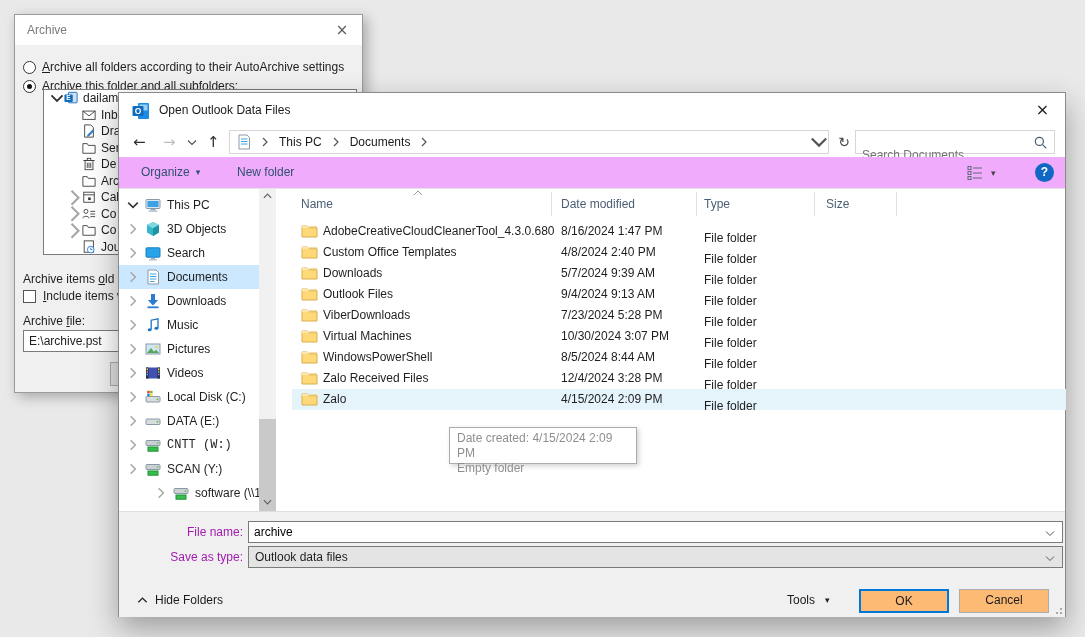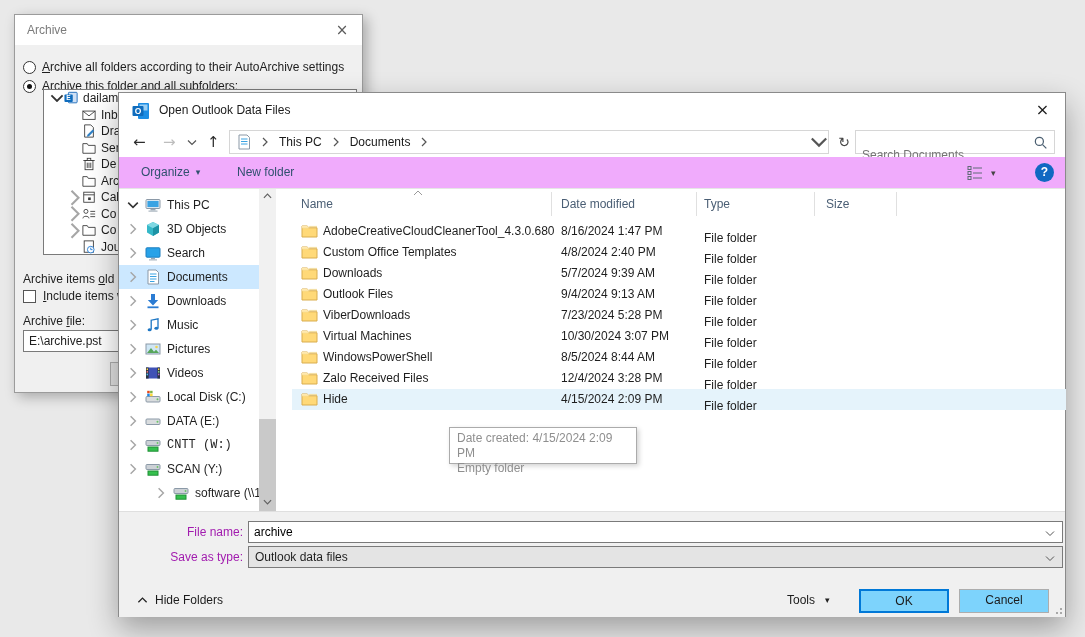--- a/index.html
+++ b/index.html
@@ -78,21 +78,21 @@
   .tooltip { position:absolute; left:330px; top:334px; width:188px; height:37px; background:#fff; border:1px solid #ababab; box-shadow:2px 2px 5px rgba(0,0,0,.18); color:#8f8f8f; padding:3px 7px; line-height:15px; z-index:5; }
 
   .od-footer { position:absolute; left:0; top:418px; right:0; height:106px; background:#f0f0f0; border-top:1px solid #dfdfdf; }
   .ft-label { position:absolute; width:120px; text-align:right; color:#a21caf; }
   .fn-input { position:absolute; left:129px; top:9px; width:815px; height:22px; background:#fff; border:1px solid #7a7a7a; }
   .fn-input input { position:absolute; left:5px; top:1px; width:780px; height:18px; border:none; outline:none; font:inherit; background:transparent; }
   .combo { position:absolute; left:129px; top:34px; width:815px; height:22px; background:#e4e4e4; border:1px solid #7a7a7a; line-height:20px; padding-left:6px; }
   .combo-caret { position:absolute; right:7px; top:8px; width:10px; height:7px; }
   .hide-folders { position:absolute; left:18px; top:81px; display:flex; align-items:center; gap:7px; color:#1b1b1b; }
   .tools { position:absolute; left:668px; top:81px; display:flex; align-items:center; gap:10px; color:#1b1b1b; }
-  .btn { position:absolute; top:77px; width:90px; height:24px; background:#7dd3fc; border:1px solid #adadad; text-align:center; line-height:21px; color:#1b1b1b; }
+  .btn { position:absolute; top:77px; width:90px; height:24px; background:#fdba74; border:1px solid #adadad; text-align:center; line-height:21px; color:#1b1b1b; }
   .btn.ok { left:740px; border:2px solid #0078d7; }
   .btn.cancel { left:840px; }
   .grip { position:absolute; right:2px; bottom:2px; width:10px; height:10px; }
 </style>
 </head>
 <body>
 
 <div class="ad">
   <div class="ad-title">
     <span class="ad-title-text">Archive</span>
@@ -665,21 +665,21 @@
             <span class="f-type">File folder</span>
           </div>
           <div class="frow hov" style="top: 200px;">
             <span class="ic f-ic">
               <svg viewBox="0 0 17 16">
                 <path d="M1 3h5.4l1.2 1.8H16v9.2H1z" fill="#ffd978" stroke="#d9ad4e"></path>
                 <path d="M1 4.8h6.6l1-1.4H16" fill="none" stroke="#f2dc9c"></path>
                 <path d="M1 3h5.4l1.2 1.8H1z" fill="#ffe9ae"></path>
               </svg>
             </span>
-            <span class="f-name">Hide</span>
+            <span class="f-name">Zalo</span>
             <span class="f-date">4/15/2024 2:09 PM</span>
             <span class="f-type">File folder</span>
           </div>
         </div>
     </div>
   </div>
 
   <div class="tooltip">
     <div>Date created: 4/15/2024 2:09 PM</div>
     <div>Empty folder</div>

